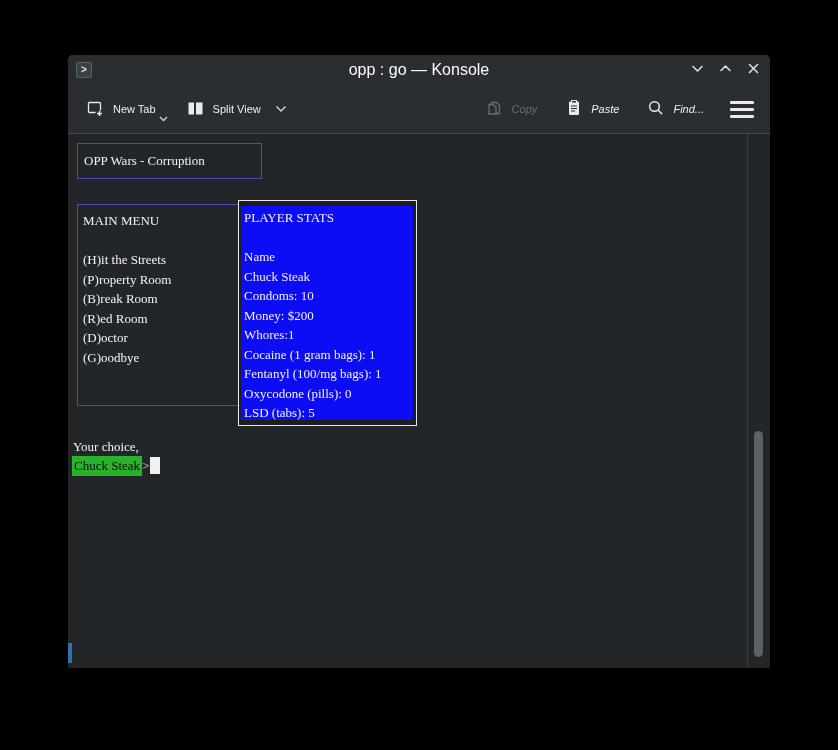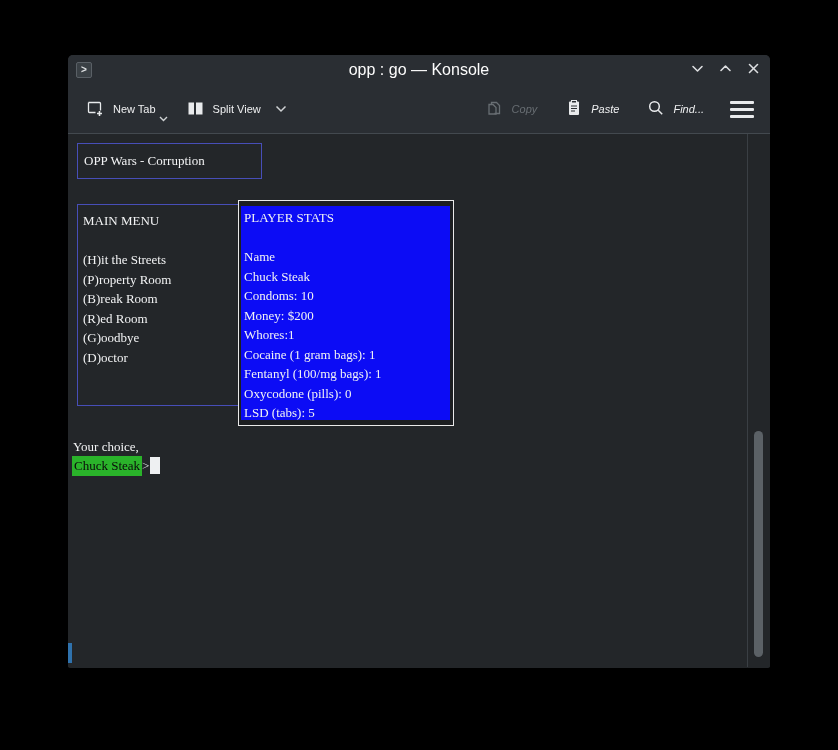--- a/index.html
+++ b/index.html
@@ -60,21 +60,21 @@
     border:1px solid #474eb8;box-sizing:border-box;
     display:flex;align-items:center;padding-left:6px;
   }
   .box-menu{
     position:absolute;left:9px;top:70px;width:180px;height:202px;
     border:1px solid #474eb8;box-sizing:border-box;
     padding:6px 18px 0 5px;
   }
   .menu-first-item{margin-top:19.5px;}
   .box-stats{
-    position:absolute;left:170px;top:66px;width:216px;height:226px;
+    position:absolute;left:170px;top:66px;width:179px;height:226px;
     border:1px solid #e9e9e9;box-sizing:border-box;background:#1c1e21;
   }
   .stats-inner{
     position:absolute;top:5px;bottom:5px;left:2px;right:3px;
     background:#0c0cf5;padding:2px 0 0 3px;box-sizing:border-box;overflow:hidden;
   }
   .stats-first-line{margin-top:19.5px;}
   .choice-label{position:absolute;left:5px;top:303px;}
   .prompt-line{position:absolute;left:4px;top:322px;display:flex;align-items:center;}
   .prompt-name{background:#2ab32a;color:#0b0b0b;padding:0 2px;}
@@ -202,22 +202,22 @@
     <div class="box-title">
       <span class="t-line">OPP Wars - Corruption</span>
     </div>
 
     <div class="box-menu">
       <div class="t-line">MAIN MENU</div>
       <div class="t-line menu-first-item">(H)it the Streets</div>
       <div class="t-line">(P)roperty Room</div>
       <div class="t-line">(B)reak Room</div>
       <div class="t-line">(R)ed Room</div>
+      <div class="t-line">(D)octor</div>
       <div class="t-line">(G)oodbye</div>
-      <div class="t-line">(D)octor</div>
     </div>
 
     <div class="box-stats">
       <div class="stats-inner">
         <div class="t-line">PLAYER STATS</div>
         <div class="t-line stats-first-line">Name</div>
         <div class="t-line">Chuck Steak</div>
         <div class="t-line">Condoms: 10</div>
         <div class="t-line">Money: $200</div>
         <div class="t-line">Whores:1</div>

